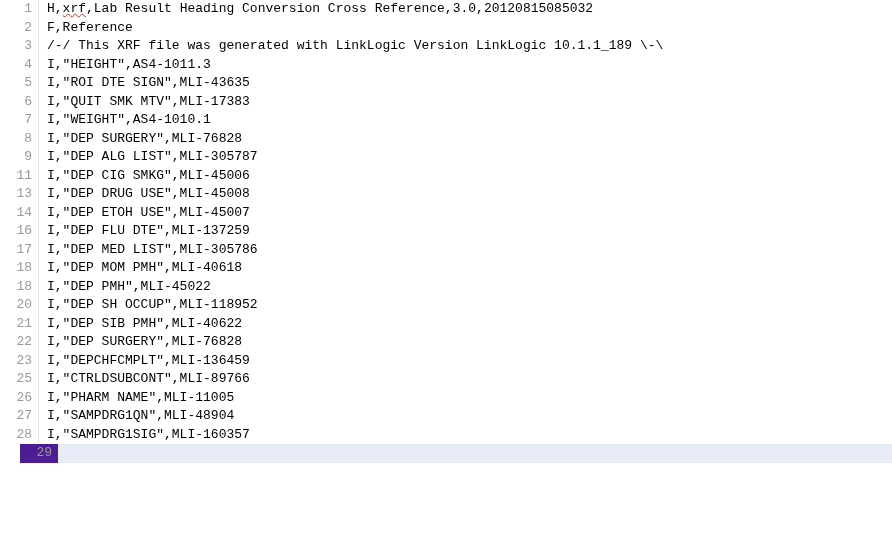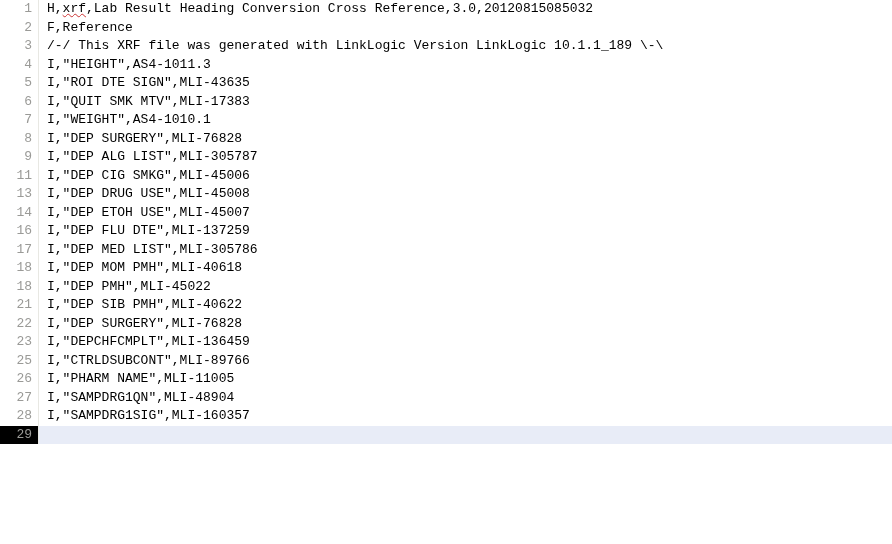--- a/index.html
+++ b/index.html
@@ -38,21 +38,22 @@
   }
   .code {
     padding-left: 8px;
     color: #000000;
     flex: 1;
   }
   .line.current .code {
     background: #e8ecf7;
   }
   .line.current .gutter {
-    background: #000000;
+    background: #4c1d95;
+    margin-left: 20px;
   }
   .squiggle {
     text-decoration: underline wavy #cc3333;
     text-decoration-thickness: 1px;
     text-align: right;
   }
 </style>
 </head>
 <body>
 
@@ -66,20 +67,21 @@
     <div class="line"><div class="gutter">7</div><div class="code"><span>I,"WEIGHT",AS4-1010.1</span></div></div>
     <div class="line"><div class="gutter">8</div><div class="code"><span>I,"DEP SURGERY",MLI-76828</span></div></div>
     <div class="line"><div class="gutter">9</div><div class="code"><span>I,"DEP ALG LIST",MLI-305787</span></div></div>
     <div class="line"><div class="gutter">11</div><div class="code"><span>I,"DEP CIG SMKG",MLI-45006</span></div></div>
     <div class="line"><div class="gutter">13</div><div class="code"><span>I,"DEP DRUG USE",MLI-45008</span></div></div>
     <div class="line"><div class="gutter">14</div><div class="code"><span>I,"DEP ETOH USE",MLI-45007</span></div></div>
     <div class="line"><div class="gutter">16</div><div class="code"><span>I,"DEP FLU DTE",MLI-137259</span></div></div>
     <div class="line"><div class="gutter">17</div><div class="code"><span>I,"DEP MED LIST",MLI-305786</span></div></div>
     <div class="line"><div class="gutter">18</div><div class="code"><span>I,"DEP MOM PMH",MLI-40618</span></div></div>
     <div class="line"><div class="gutter">18</div><div class="code"><span>I,"DEP PMH",MLI-45022</span></div></div>
+    <div class="line"><div class="gutter">20</div><div class="code"><span>I,"DEP SH OCCUP",MLI-118952</span></div></div>
     <div class="line"><div class="gutter">21</div><div class="code"><span>I,"DEP SIB PMH",MLI-40622</span></div></div>
     <div class="line"><div class="gutter">22</div><div class="code"><span>I,"DEP SURGERY",MLI-76828</span></div></div>
     <div class="line"><div class="gutter">23</div><div class="code"><span>I,"DEPCHFCMPLT",MLI-136459</span></div></div>
     <div class="line"><div class="gutter">25</div><div class="code"><span>I,"CTRLDSUBCONT",MLI-89766</span></div></div>
     <div class="line"><div class="gutter">26</div><div class="code"><span>I,"PHARM NAME",MLI-11005</span></div></div>
     <div class="line"><div class="gutter">27</div><div class="code"><span>I,"SAMPDRG1QN",MLI-48904</span></div></div>
     <div class="line"><div class="gutter">28</div><div class="code"><span>I,"SAMPDRG1SIG",MLI-160357</span></div></div>
     <div class="line current"><div class="gutter">29</div><div class="code"><span></span></div></div>
   </div>
 

